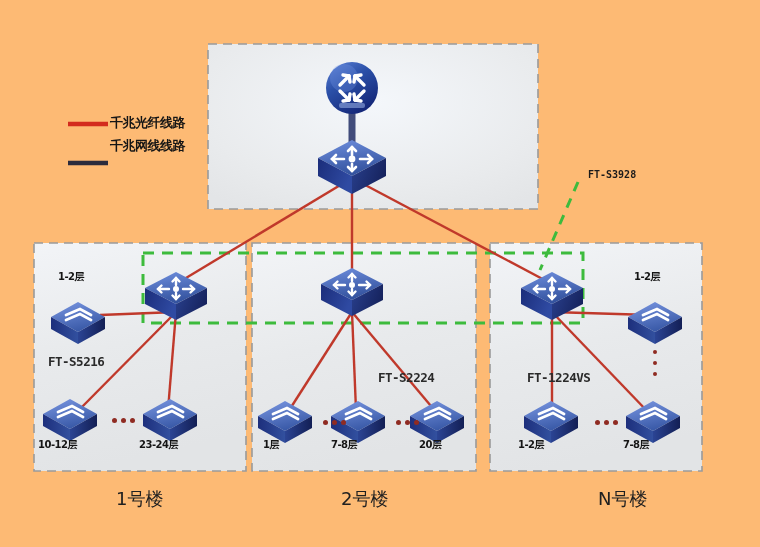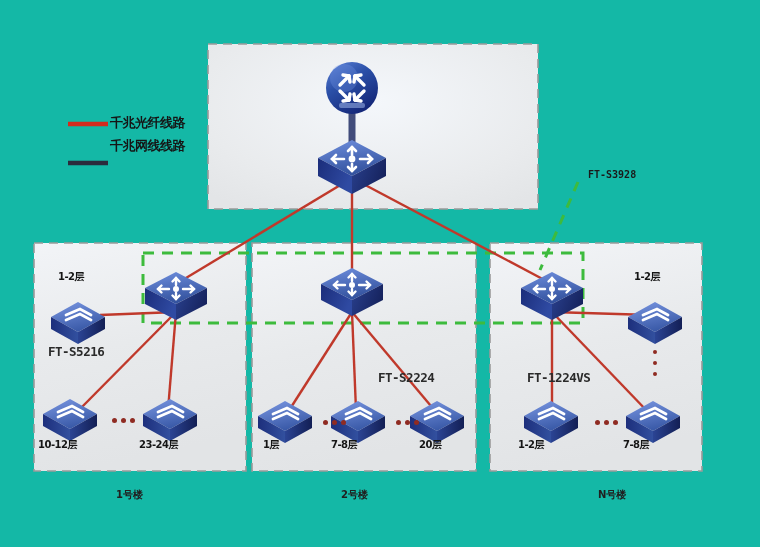--- a/index.html
+++ b/index.html
@@ -4,21 +4,21 @@
 <style>
   html, body {
     margin: 0;
     padding: 0;
     background: #ffffff;
   }
   #canvas {
     position: relative;
     width: 760px;
     height: 547px;
-    background: #14b8a6;
+    background: #fdba74;
     font-family: "DejaVu Sans", "Liberation Sans", sans-serif;
     overflow: hidden;
   }
   #svg-layer {
     position: absolute;
     left: 0;
     top: 0;
     width: 760px;
     height: 547px;
   }
@@ -39,22 +39,22 @@
     color: #151515;
   }
   .model-lbl {
     font-size: 12.5px;
     font-weight: bold;
     color: #2a2a2a;
     font-family: "DejaVu Sans Mono", "Liberation Mono", monospace;
     letter-spacing: -0.5px;
   }
   .bldg-lbl {
-    font-size: 10px;
-    font-weight: bold;
+    font-size: 18px;
+    font-weight: normal;
     color: #202020;
   }
   .center-lbl {
     font-size: 25px;
     font-weight: bold;
     color: #121212;
     letter-spacing: 1px;
   }
   .agg-title {
     font-size: 21px;
@@ -375,21 +375,21 @@
     </g>
   </svg>
 
   <div class="lbl legend-lbl cn" style="left:110px; top:116px;">千兆光纤线路</div>
   <div class="lbl legend-lbl cn" style="left:110px; top:139px;">千兆网线线路</div>
 
 
   <div class="lbl agg-model" style="left:588px; top:170px;">FT-S3928</div>
 
   <div class="lbl floor-lbl cn" style="left:58px; top:272px;">1-2层</div>
-  <div class="lbl model-lbl" style="left:48px; top:346px;">FT-S5216</div>
+  <div class="lbl model-lbl" style="left:48px; top:356px;">FT-S5216</div>
   <div class="lbl floor-lbl cn" style="left:38px; top:440px;">10-12层</div>
   <div class="lbl floor-lbl cn" style="left:139px; top:440px;">23-24层</div>
   <div class="lbl bldg-lbl cn" style="left:116px; top:490px;">1号楼</div>
 
   <div class="lbl model-lbl" style="left:378px; top:372px;">FT-S2224</div>
   <div class="lbl floor-lbl cn" style="left:263px; top:440px;">1层</div>
   <div class="lbl floor-lbl cn" style="left:331px; top:440px;">7-8层</div>
   <div class="lbl floor-lbl cn" style="left:419px; top:440px;">20层</div>
   <div class="lbl bldg-lbl cn" style="left:341px; top:490px;">2号楼</div>
 

